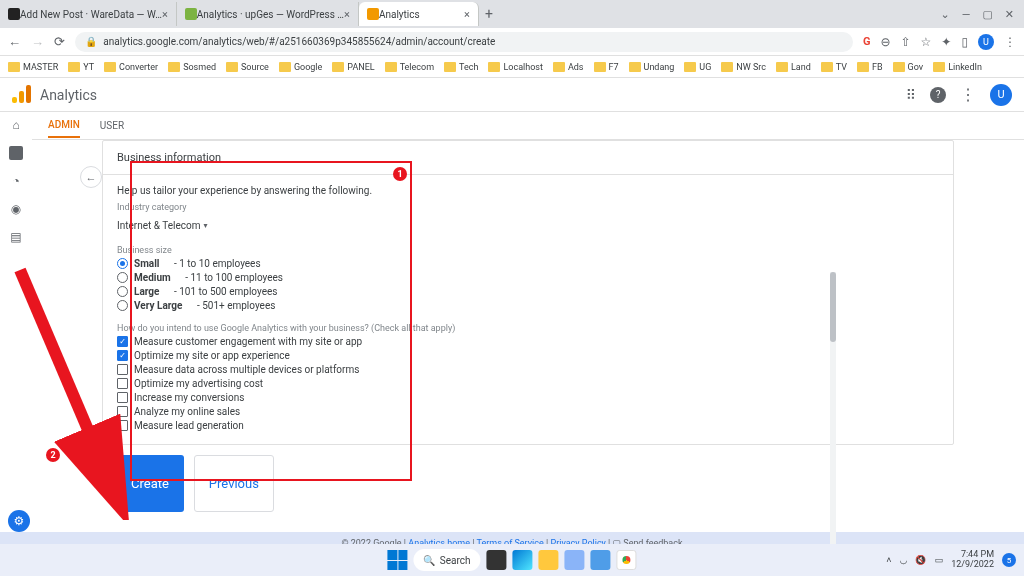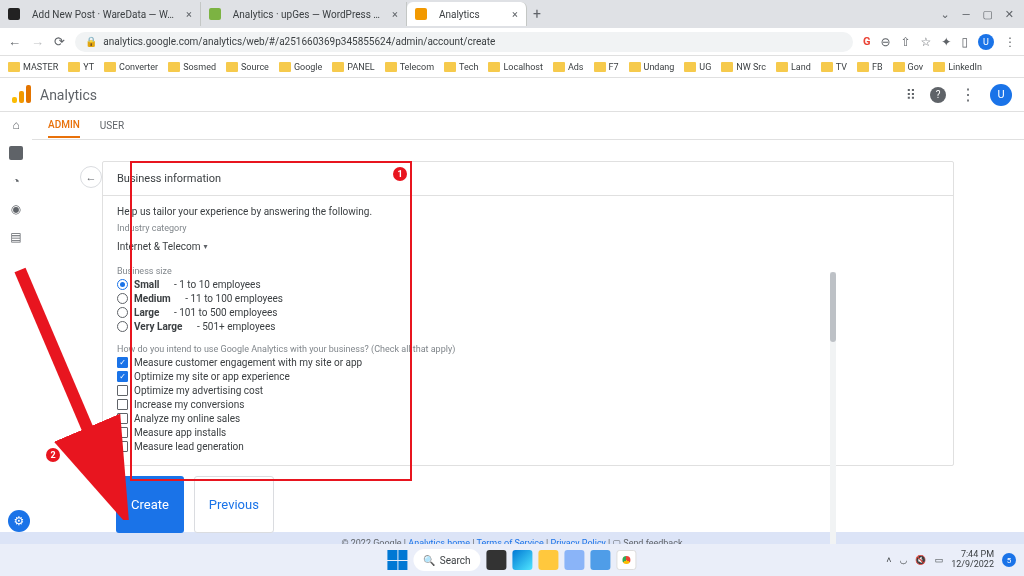--- a/index.html
+++ b/index.html
@@ -1,20 +1,20 @@
 <!DOCTYPE html>
 <html><head>
 <meta charset="utf-8">
 <style>
 * { margin: 0; padding: 0; box-sizing: border-box; font-family: "Segoe UI", Roboto, Arial, sans-serif; }
 body { width: 1024px; height: 576px; overflow: hidden; background: #dce4f7; position: relative; }
 
 
 .browser-top { background: #dfe1e5; height: 28px; display: flex; align-items: center; }
-.tab { height: 24px; display: flex; align-items: center; padding: 0 8px; font-size: 10px; color: #3c4043; border-right: 1px solid #c4c7c5; gap: 12px; min-width: 120px; position: relative; }
+.tab { height: 24px; display: flex; align-items: center; padding: 0 8px; font-size: 10px; color: #3c4043; border-right: 1px solid #c4c7c5; gap: 0; min-width: 120px; position: relative; }
 .tab.active { background: #fff; border-radius: 6px 6px 0 0; }
 .tab .favicon { width: 12px; height: 12px; border-radius: 2px; }
 .tab .close { margin-left: auto; color: #5f6368; font-size: 11px; }
 .new-tab { width: 20px; text-align: center; color: #5f6368; font-size: 14px; }
 .win-controls { margin-left: auto; display: flex; gap: 12px; padding: 0 10px; color: #5f6368; font-size: 11px; }
 
 .addr-bar { background: #fff; height: 28px; display: flex; align-items: center; padding: 0 8px; gap: 10px; border-bottom: 1px solid #e0e0e0; }
 .addr-bar .navbtn { color: #5f6368; font-size: 13px; }
 .url-field { flex: 1; background: #f1f3f4; border-radius: 12px; height: 20px; display: flex; align-items: center; padding: 0 10px; font-size: 10px; color: #3c4043; gap: 6px; }
 .addr-icons { display: flex; gap: 10px; color: #5f6368; font-size: 12px; align-items: center; }
@@ -39,21 +39,21 @@
 
 .ga-body { display: flex; height: 420px; background: #fff; }
 .left-rail { width: 32px; background: #fff; display: flex; flex-direction: column; align-items: center; padding-top: 6px; gap: 14px; color: #5f6368; font-size: 12px; }
 .left-rail .icon { width: 14px; height: 14px; background: #5f6368; border-radius: 2px; }
 
 .content-area { flex: 1; position: relative; }
 .tabs-row { display: flex; gap: 20px; padding: 0 16px; height: 28px; align-items: center; border-bottom: 1px solid #e0e0e0; font-size: 10px; }
 .tabitem { color: #5f6368; padding: 6px 0; }
 .tabitem.active { color: #e8710a; border-bottom: 2px solid #e8710a; font-weight: 500; }
 
-.panel-wrap { padding: 0 70px 0 70px; margin-top: 21px; }
+.panel-wrap { padding: 0 70px 0 70px; }
 .panel { border: 1px solid #e0e0e0; border-radius: 2px; margin-top: 0; }
 .panel-header { padding: 10px 14px; font-size: 11px; color: #3c4043; border-bottom: 1px solid #e0e0e0; }
 .panel-body { display: flex; }
 .form-area { padding: 10px 14px; width: 410px; }
 
 .back-circle { position: absolute; left: 48px; top: 54px; width: 22px; height: 22px; border: 1px solid #dadce0; border-radius: 50%; display: flex; align-items: center; justify-content: center; font-size: 11px; color: #5f6368; background: #fff; }
 
 .section-label { font-size: 9px; color: #80868b; margin: 4px 0 2px; }
 .help-text { font-size: 10px; color: #3c4043; margin-bottom: 6px; }
 .dropdown { font-size: 10px; color: #3c4043; padding: 2px 0; display: inline-flex; align-items: center; gap: 3px; }
@@ -277,33 +277,33 @@
             <div class="check-row">
                 <div class="checkbox checked"></div>
                 <span>Measure customer engagement with my site or app</span>
               </div>
             <div class="check-row">
                 <div class="checkbox checked"></div>
                 <span>Optimize my site or app experience</span>
               </div>
             <div class="check-row">
                 <div class="checkbox"></div>
+                <span>Measure data across multiple devices or platforms</span>
+              </div>
+            <div class="check-row">
+                <div class="checkbox"></div>
                 <span>Optimize my advertising cost</span>
               </div>
             <div class="check-row">
                 <div class="checkbox"></div>
                 <span>Increase my conversions</span>
               </div>
             <div class="check-row">
                 <div class="checkbox"></div>
                 <span>Analyze my online sales</span>
-              </div>
-            <div class="check-row">
-                <div class="checkbox"></div>
-                <span>Measure app installs</span>
               </div>
             <div class="check-row">
                 <div class="checkbox"></div>
                 <span>Measure lead generation</span>
               </div>
           </div>
         </div>
       </div>
       <div class="buttons-row">
         <button class="btn btn-primary">Create</button>

